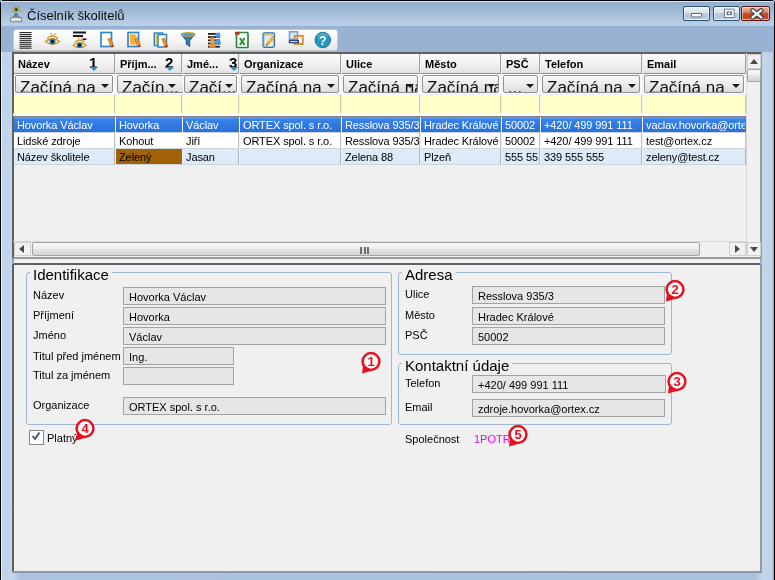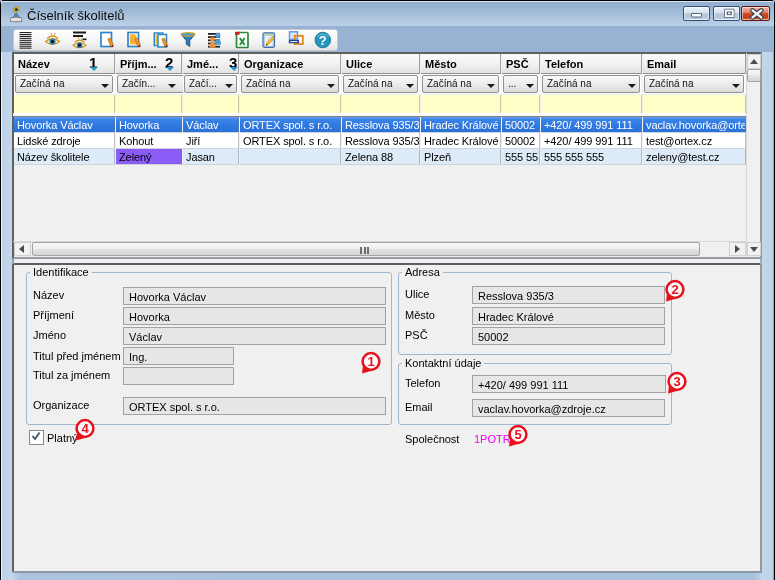--- a/index.html
+++ b/index.html
@@ -20,31 +20,31 @@
   #btnmax{left:713px;width:27px;}
   #btncls{left:741px;width:29px;border-color:#5e1410;background:linear-gradient(180deg,#f2b2a0 0,#e08a70 40%,#cf4b2a 50%,#c43f1e 82%,#d8713c 100%);}
   #strip{position:absolute;left:1px;top:26px;width:773px;height:26px;background:#97b2d2;}
   #toolcard{position:absolute;left:13px;top:29px;width:325px;height:22px;background:linear-gradient(180deg,#ffffff 0,#f4f4f4 60%,#e4e4e4 100%);border:1px solid #c4c9cf;border-radius:3px;box-sizing:border-box;}
   
   #grid{position:absolute;left:12px;top:52px;width:750px;height:207px;background:#f0f0f0;border:2px solid;border-color:#606060 #9a9a9a #9a9a9a #606060;box-sizing:border-box;}
   .hcell{position:absolute;height:21px;background:linear-gradient(180deg,#fbfbfb 0,#f1f1f1 55%,#e2e2e2 100%);border-right:1px solid #a0a0a0;border-bottom:1px solid #8f8f8f;box-sizing:border-box;font-weight:bold;font-size:11px;color:#000;padding:4px 0 0 4px;overflow:hidden;white-space:nowrap;}
   .sortn{position:absolute;font-weight:bold;font-size:15px;line-height:13px;color:#000;z-index:3;}
   .sortarr{position:absolute;width:0;height:0;border-left:4.5px solid transparent;border-right:4.5px solid transparent;border-top:4.5px solid #2596cc;z-index:3;}
   .fcell{position:absolute;height:20px;background:#fbfbfb;box-sizing:border-box;}
-  .combo{position:absolute;background:linear-gradient(180deg,#f9f9f9 0,#ececec 50%,#dcdcdc 100%);border:1px solid #909090;border-radius:2px;box-sizing:border-box;font-size:10px;color:#111;padding:2px 0 0 4px;overflow:hidden;white-space:nowrap;}
+  .combo{position:absolute;background:linear-gradient(180deg,#f9f9f9 0,#ececec 50%,#dcdcdc 100%);border:1px solid #909090;border-radius:2px;box-sizing:border-box;font-size:17px;color:#111;padding:2px 0 0 4px;overflow:hidden;white-space:nowrap;}
   .cArr{position:absolute;width:0;height:0;border-left:4px solid transparent;border-right:4px solid transparent;border-top:4.5px solid #1a1a1a;}
   .ycell{position:absolute;height:18px;background:#ffffc8;border-right:1px solid #c9c9b0;box-sizing:border-box;}
   .dcell{position:absolute;height:16px;font-size:11px;letter-spacing:-0.1px;padding:2px 0 0 3px;box-sizing:border-box;border-right:1px solid rgba(120,120,120,0.45);border-bottom:1px solid #cdd5dc;overflow:hidden;white-space:nowrap;color:#000;}
   .sbthumb{position:absolute;background:linear-gradient(180deg,#f8f8f8 0,#eeeeee 45%,#e2e2e2 55%,#d5d5d5 100%);border:1px solid #a3a3a3;border-radius:2px;box-sizing:border-box;}
   .sbbtn{position:absolute;background:#f1f1f1;box-sizing:border-box;}
   .tri{position:absolute;width:0;height:0;}
   #gap{position:absolute;left:12px;top:259px;width:750px;height:4px;background:#edf1f6;}
   #panel{position:absolute;left:12px;top:263px;width:750px;height:310px;background:#f0f0f0;border:2px solid;border-color:#606060 #9a9a9a #9a9a9a #606060;box-sizing:border-box;}
   .gbox{position:absolute;border:1px solid #9fb8d1;border-radius:3px;}
-  .glabel{position:absolute;background:#f0f0f0;font-size:11px;color:#000;padding:0 3px;white-space:nowrap;z-index:2;}
+  .glabel{position:absolute;background:#f0f0f0;font-size:15px;color:#000;padding:0 3px;white-space:nowrap;z-index:2;}
   .flabel{position:absolute;font-size:11px;color:#000;white-space:nowrap;}
   .finput{position:absolute;background:#e6e6e6;border:1px solid #a2a2a2;box-sizing:border-box;font-size:11px;color:#000;padding:3px 0 0 5px;white-space:nowrap;overflow:hidden;}
 </style>
 </head>
 <body>
 <div id="win"></div>
 <div id="whiteline"></div>
 <div id="cyanline"></div>
 <div id="titlebar"></div>
 <svg class="abs" style="left:7px;top:5px" width="18" height="20" viewBox="0 0 18 20">
@@ -228,27 +228,27 @@
 <div class="dcell" style="left:14px;top:133px;width:101px;background:#ffffff;color:#000000;">Lidské zdroje</div>
 <div class="dcell" style="left:116px;top:133px;width:86px;background:#ffffff;color:#000000;">Kohout</div>
 <div class="dcell" style="left:183px;top:133px;width:56px;background:#ffffff;color:#000000;">Jiří</div>
 <div class="dcell" style="left:240px;top:133px;width:101px;background:#ffffff;color:#000000;">ORTEX spol. s r.o.</div>
 <div class="dcell" style="left:342px;top:133px;width:78px;background:#ffffff;color:#000000;">Resslova 935/3</div>
 <div class="dcell" style="left:421px;top:133px;width:80px;background:#ffffff;color:#000000;">Hradec Králové</div>
 <div class="dcell" style="left:502px;top:133px;width:38px;background:#ffffff;color:#000000;">50002</div>
 <div class="dcell" style="left:541px;top:133px;width:101px;background:#ffffff;color:#000000;">+420/ 499 991 111</div>
 <div class="dcell" style="left:643px;top:133px;width:103px;background:#ffffff;color:#000000;">test@ortex.cz</div>
 <div class="dcell" style="left:14px;top:149px;width:101px;background:#ddeaf7;color:#000000;">Název školitele</div>
-<div class="dcell" style="left:116px;top:149px;width:66px;background:#8b5cf6;color:#000000;">Zelený</div>
+<div class="dcell" style="left:116px;top:149px;width:66px;background:#a16207;color:#000000;">Zelený</div>
 <div class="dcell" style="left:183px;top:149px;width:56px;background:#ddeaf7;color:#000000;">Jasan</div>
 <div class="dcell" style="left:240px;top:149px;width:101px;background:#ddeaf7;color:#000000;"></div>
 <div class="dcell" style="left:342px;top:149px;width:78px;background:#ddeaf7;color:#000000;">Zelena 88</div>
 <div class="dcell" style="left:421px;top:149px;width:80px;background:#ddeaf7;color:#000000;">Plzeň</div>
 <div class="dcell" style="left:502px;top:149px;width:38px;background:#ddeaf7;color:#000000;">555 55</div>
-<div class="dcell" style="left:541px;top:149px;width:101px;background:#ddeaf7;color:#000000;">555 555 555</div>
+<div class="dcell" style="left:541px;top:149px;width:101px;background:#ddeaf7;color:#000000;">339 555 555</div>
 <div class="dcell" style="left:643px;top:149px;width:103px;background:#ddeaf7;color:#000000;">zeleny@test.cz</div>
 <div class="abs" style="left:13px;top:241px;width:733px;height:1px;background:#d8d8d8;"></div>
 <div class="sbbtn" style="left:14px;top:242px;width:17px;height:14px;border:1px solid #d0d0d0;"></div>
 <div class="tri" style="left:19px;top:245px;border-top:4px solid transparent;border-bottom:4px solid transparent;border-right:5px solid #4a4a4a;"></div>
 <div class="sbthumb" style="left:32px;top:242px;width:668px;height:14px;"></div>
 <div class="abs" style="left:360px;top:247px;width:2px;height:7px;background:#6e6e6e;"></div>
 <div class="abs" style="left:363.5px;top:247px;width:2px;height:7px;background:#6e6e6e;"></div>
 <div class="abs" style="left:367px;top:247px;width:2px;height:7px;background:#6e6e6e;"></div>
 <div class="sbbtn" style="left:729px;top:242px;width:17px;height:14px;border:1px solid #d0d0d0;"></div>
 <div class="tri" style="left:735px;top:245px;border-top:4px solid transparent;border-bottom:4px solid transparent;border-left:5px solid #4a4a4a;"></div>
@@ -282,21 +282,21 @@
 <div class="finput" style="left:123px;top:397px;width:263px;height:18px;">ORTEX spol. s r.o.</div>
 <div class="flabel" style="left:405px;top:288px;">Ulice</div>
 <div class="finput" style="left:472px;top:286px;width:193px;height:18px;">Resslova 935/3</div>
 <div class="flabel" style="left:405px;top:309px;">Město</div>
 <div class="finput" style="left:472px;top:307px;width:193px;height:18px;">Hradec Králové</div>
 <div class="flabel" style="left:405px;top:329px;">PSČ</div>
 <div class="finput" style="left:472px;top:327px;width:193px;height:18px;">50002</div>
 <div class="flabel" style="left:405px;top:377px;">Telefon</div>
 <div class="finput" style="left:472px;top:375px;width:194px;height:18px;">+420/ 499 991 111</div>
 <div class="flabel" style="left:405px;top:401px;">Email</div>
-<div class="finput" style="left:472px;top:399px;width:193px;height:18px;">vaclav.hovorka@zdroje.cz</div>
+<div class="finput" style="left:472px;top:399px;width:193px;height:18px;">zdroje.hovorka@ortex.cz</div>
 <div class="abs" style="left:29px;top:430px;width:13px;height:13px;background:#fdfdfd;border:1px solid #8a8a8a;"></div>
 <svg class="abs" style="left:30px;top:430px" width="12" height="12" viewBox="0 0 12 12">
     <path d="M2.5 6 L5 9 L9.5 2.5" stroke="#44546a" stroke-width="1.8" fill="none"></path>
   </svg>
 <div class="flabel" style="left:47px;top:432px;">Platný</div>
 <div class="flabel" style="left:405px;top:433px;text-align:center;">Společnost</div>
 <div class="flabel" style="left:474px;top:433px;color:#f000f0;">1POTR</div>
 <svg class="abs" style="left:358px;top:350px" width="26" height="26" viewBox="0 0 26 26">
     <path d="M4 23.6 L5.2 13.6 L14.5 20.6 Z" fill="#e8101c"></path>
     <circle cx="13" cy="11.5" r="8.4" fill="#ffffff" fill-opacity="0.72" stroke="#e8101c" stroke-width="2.5"></circle>

